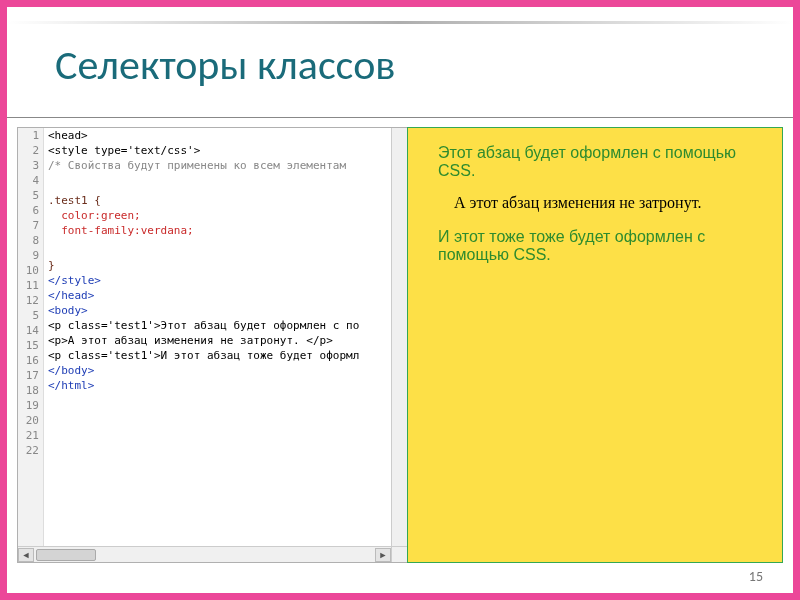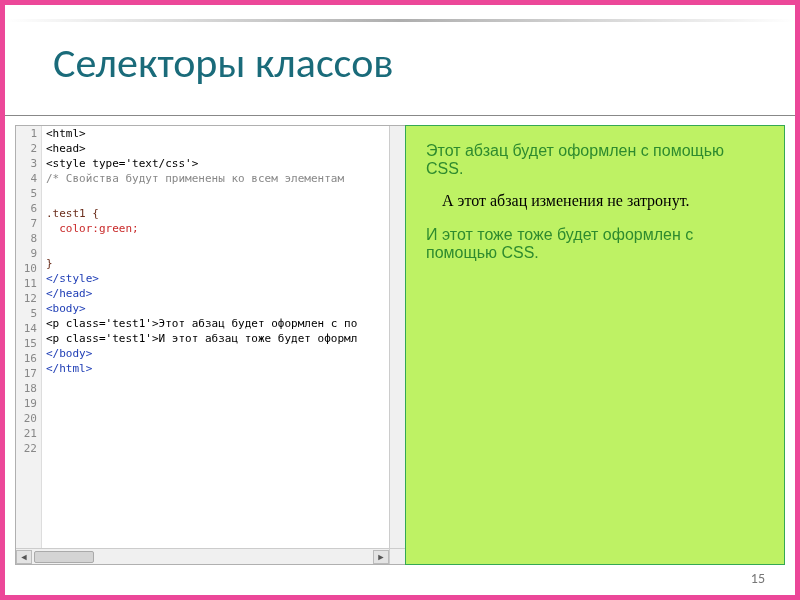--- a/index.html
+++ b/index.html
@@ -7,21 +7,21 @@
     width: 800px; height: 600px;
     background: #fff;
     font-family: Arial, sans-serif;
     position: relative;
     overflow: hidden;
   }
   .slide {
     width: 800px; height: 600px;
     background: #fff;
     position: relative;
-    border: 5px solid #ec4899;
+    border: 7px solid #ec4899;
   }
   .top-accent {
     position: absolute;
     top: 14px; left: 0; right: 0;
     height: 3px;
     background: linear-gradient(to right, rgba(150,150,150,0) 0%, rgba(120,120,120,0.6) 50%, rgba(150,150,150,0) 100%);
   }
   .title {
     font-size: 42px;
     color: #1a6b7a;
@@ -101,22 +101,22 @@
     background: #f0f0f0; border-top: 1px solid #ccc; border-left: 1px solid #ccc;
   }
   .vscroll {
     position: absolute; right: 0; top: 0; bottom: 16px; width: 16px;
     background: #f0f0f0; border-left: 1px solid #ccc;
   }
   .preview-panel {
     position: absolute;
     left: 390px; top: 0; right: 0; bottom: 0;
     border: 1px solid #34a853;
-    background: #bef264;
-    padding: 10px 20px;
+    background: #fde047;
+    padding: 10px 30px;
     font-family: Verdana, sans-serif;
   }
   .p-green {
     color: #2e8b2e;
     font-family: Verdana, sans-serif;
     font-size: 16px;
     margin: 6px 0 14px 0;
   }
   .p-black {
     color: #000;
@@ -160,33 +160,34 @@
         <div class="ln">15</div>
         <div class="ln">16</div>
         <div class="ln">17</div>
         <div class="ln">18</div>
         <div class="ln">19</div>
         <div class="ln">20</div>
         <div class="ln">21</div>
         <div class="ln">22</div>
       </div>
       <div class="code-body">
-        <div class="code-line">&lt;html&gt;</div>
         <div class="code-line">&lt;head&gt;</div>
         <div class="code-line">&lt;style type='text/css'&gt;</div>
         <div class="code-line comment">/* Свойства будут применены ко всем элементам </div>
         <div class="code-line sel">.test1 {</div>
         <div class="code-line prop">  color:green;</div>
+        <div class="code-line prop">  font-family:verdana;</div>
         <div class="code-line sel">}</div>
         <div class="code-line tag">&lt;/style&gt;</div>
         <div class="code-line tag">&lt;/head&gt;</div>
         <div class="code-line tag">&lt;body&gt;</div>
         <div class="code-line"></div>
         <div class="code-line">&lt;p class='test1'&gt;Этот абзац будет оформлен с по</div>
         <div class="code-line"></div>
+        <div class="code-line">&lt;p&gt;А этот абзац изменения не затронут. &lt;/p&gt;</div>
         <div class="code-line"></div>
         <div class="code-line">&lt;p class='test1'&gt;И этот абзац тоже будет оформл</div>
         <div class="code-line"></div>
         <div class="code-line tag">&lt;/body&gt;</div>
         <div class="code-line tag">&lt;/html&gt;</div>
         <div class="code-line"></div>
       </div>
       <div class="vscroll"></div>
       <div class="hscroll">
         <div class="arrow">◄</div>

